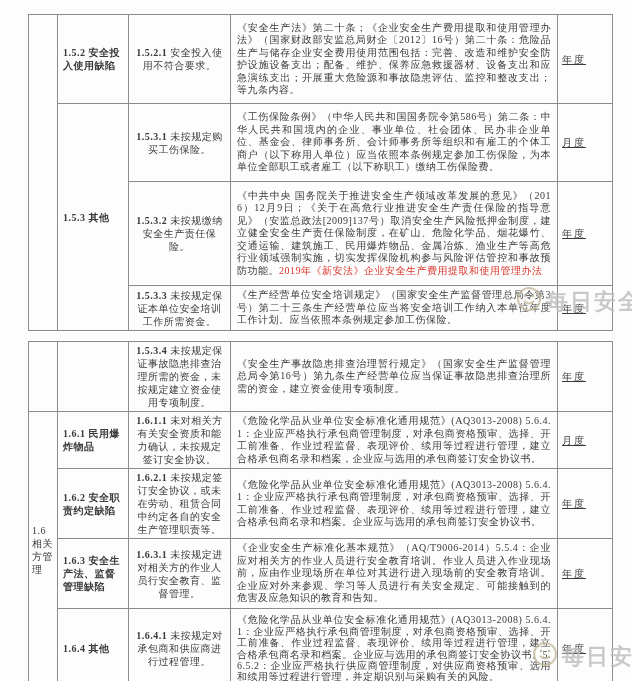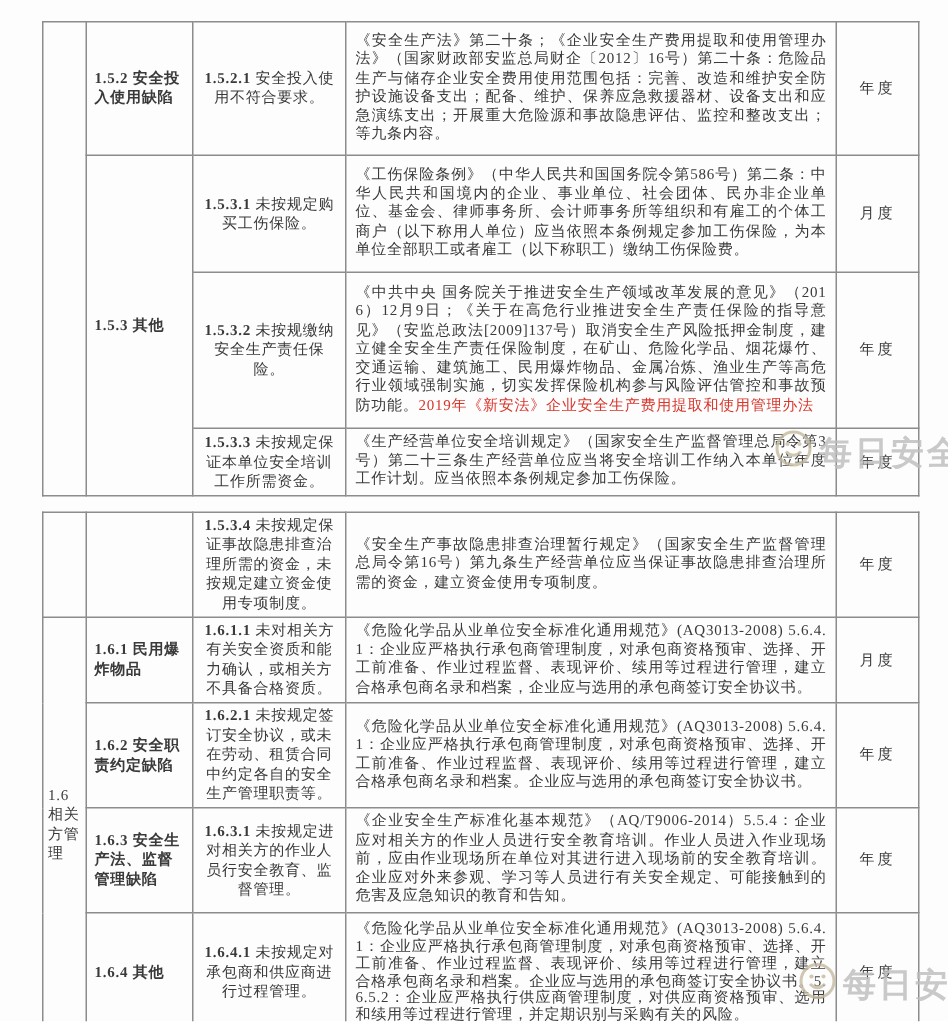--- a/index.html
+++ b/index.html
@@ -33,21 +33,21 @@
   td.sub-cell{padding:2px 5px;font-weight:bold;}
   td.code-cell{padding:2px 5px;text-align:center;}
   td.content-cell{
     text-align:justify;
     padding:2px 6px;
     line-height:12.5px;
     vertical-align:middle;
     margin-left:47px;
   }
   td.content-cell.dense{line-height:11.4px;}
-  td.freq-cell{text-align:center;letter-spacing:2px;}
+  td.freq-cell{letter-spacing:2px;text-decoration:underline;}
   .num{font-weight:bold;font-family:"Liberation Serif","DejaVu Serif",serif;}
   .red{color:#d9362c;}
   tr.h89{height:89px;} tr.h78{height:78px;} tr.h104{height:104px;} tr.h45{height:45px;}
   tr.h67{height:67px;} tr.h56{height:56px;} tr.h64{height:64px;} tr.h70{height:70px;} tr.h80{height:80px;}
   .watermark{
     position:absolute;
     display:flex;align-items:center;gap:4px;
     color:#bdbdbd;
     font-size:22px;font-weight:bold;letter-spacing:2px;
     opacity:0.8;white-space:nowrap;
@@ -108,21 +108,21 @@
         <tr class="h67">
       <td class="cat-cell"></td>
       <td class="sub-cell"></td>
       <td class="code-cell"><span class="num">1.5.3.4</span> <span>未按规定保证事故隐患排查治理所需的资金，未按规定建立资金使用专项制度。</span></td>
       <td class="content-cell"><span>《安全生产事故隐患排查治理暂行规定》（国家安全生产监督管理总局令第16号）第九条生产经营单位应当保证事故隐患排查治理所需的资金，建立资金使用专项制度。</span></td>
       <td class="freq-cell">年度</td>
     </tr>
     <tr class="h56">
       <td rowspan="4" class="cat-cell">1.6 相关方管理</td>
       <td class="sub-cell">1.6.1 民用爆炸物品</td>
-      <td class="code-cell"><span class="num">1.6.1.1</span> <span>未对相关方有关安全资质和能力确认，或相关方不具备合格资质。</span></td>
+      <td class="code-cell"><span class="num">1.6.1.1</span> <span>未对相关方有关安全资质和能力确认，未按规定签订安全协议。</span></td>
       <td class="content-cell"><span>《危险化学品从业单位安全标准化通用规范》(AQ3013-2008) 5.6.4.1：企业应严格执行承包商管理制度，对承包商资格预审、选择、开工前准备、作业过程监督、表现评价、续用等过程进行管理，建立合格承包商名录和档案，企业应与选用的承包商签订安全协议书。</span></td>
       <td class="freq-cell">月度</td>
     </tr>
     <tr class="h64">
       <td class="sub-cell">1.6.2 安全职责约定缺陷</td>
       <td class="code-cell"><span class="num">1.6.2.1</span> <span>未按规定签订安全协议，或未在劳动、租赁合同中约定各自的安全生产管理职责等。</span></td>
       <td class="content-cell"><span>《危险化学品从业单位安全标准化通用规范》(AQ3013-2008) 5.6.4.1：企业应严格执行承包商管理制度，对承包商资格预审、选择、开工前准备、作业过程监督、表现评价、续用等过程进行管理，建立合格承包商名录和档案。企业应与选用的承包商签订安全协议书。</span></td>
       <td class="freq-cell">年度</td>
     </tr>
     <tr class="h70">

